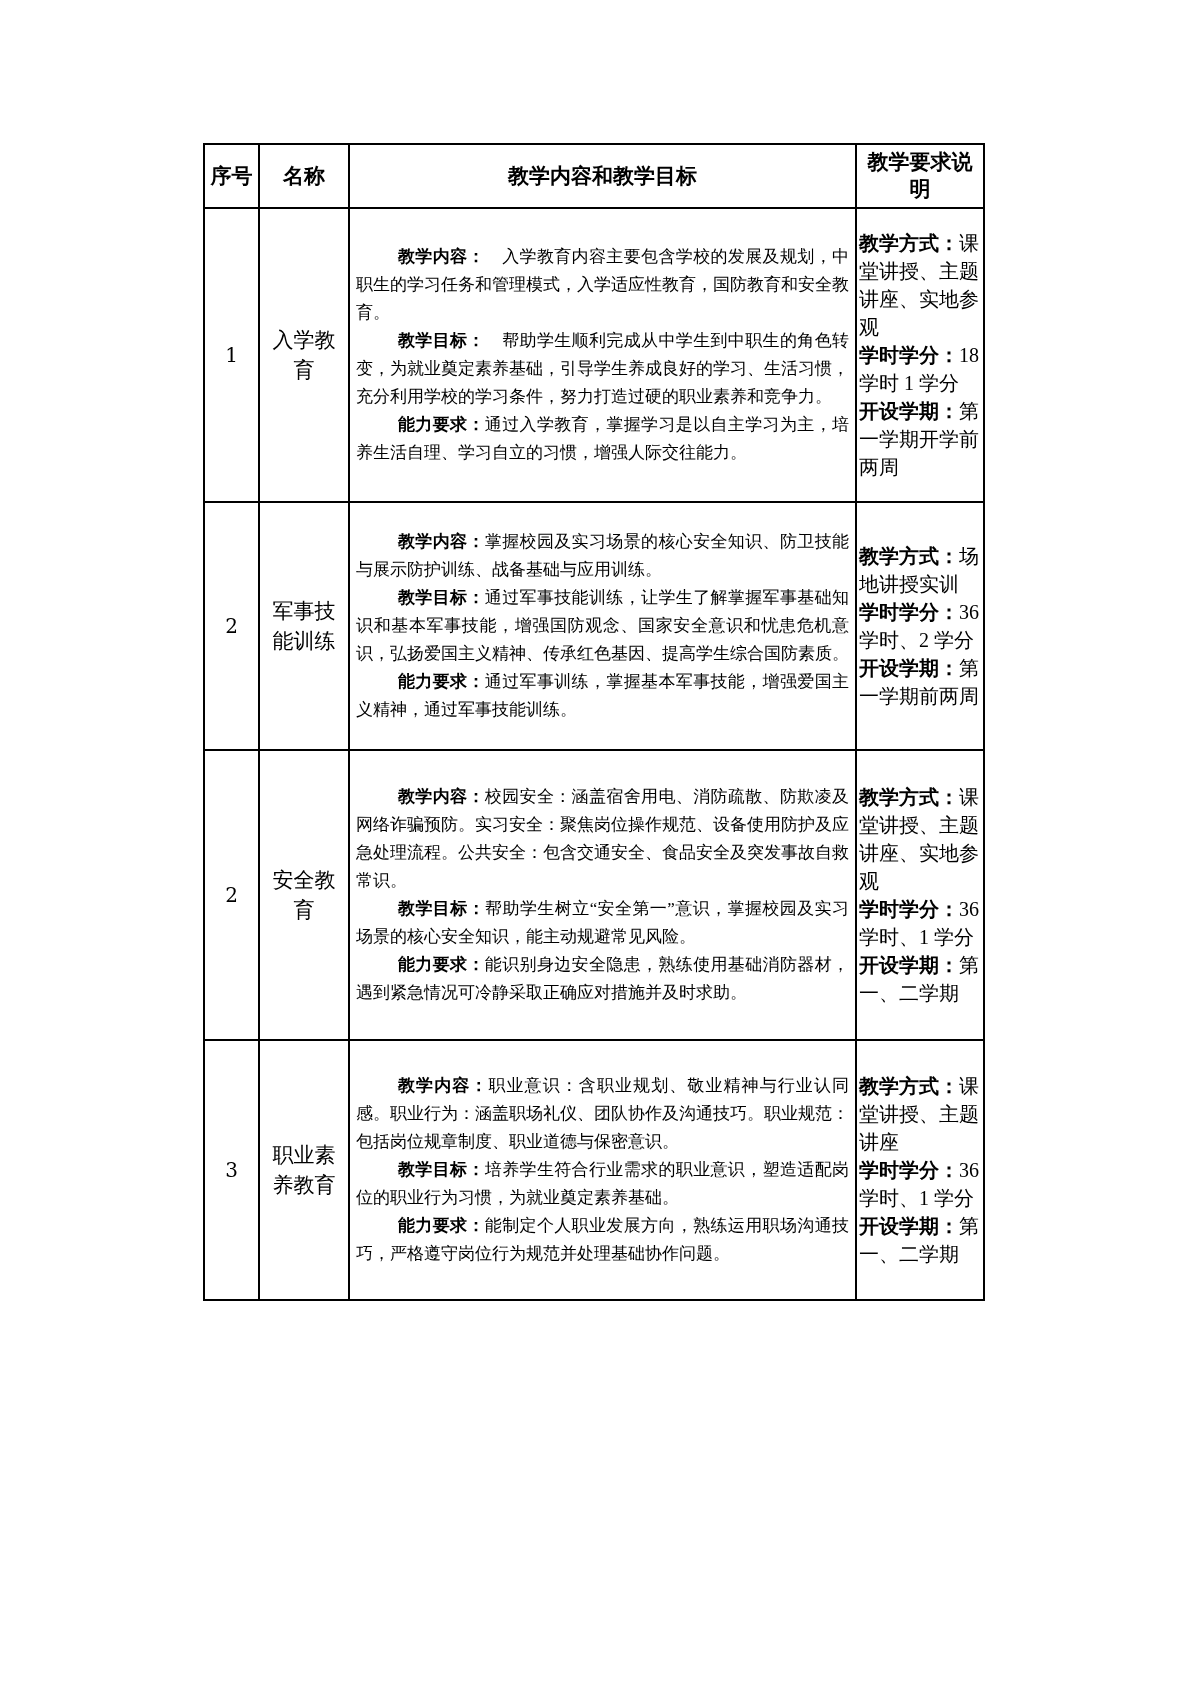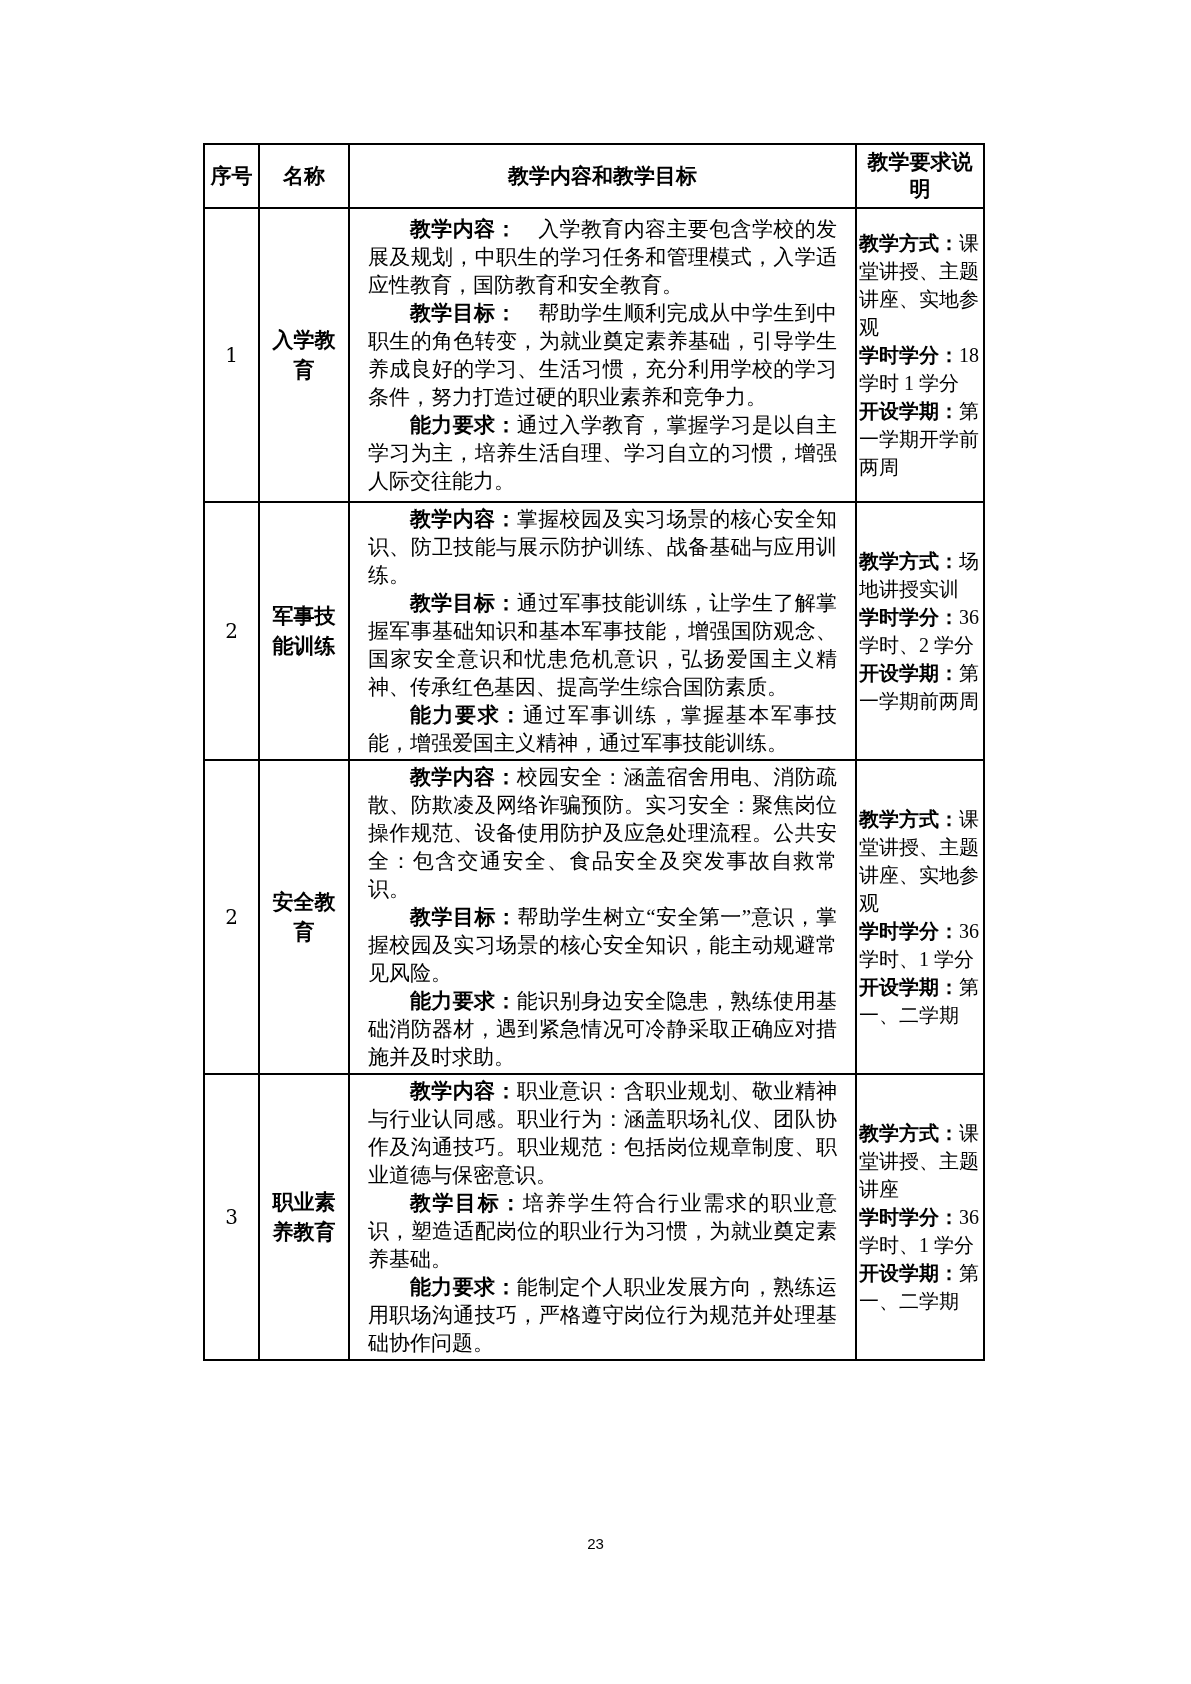--- a/index.html
+++ b/index.html
@@ -38,25 +38,24 @@
   .cell-no{
     text-align:center;
     font-size:20px;
     font-family:"DejaVu Serif",serif;
   }
   .cell-name{
     text-align:center;
     font-size:21px;
     line-height:30px;
     padding:0 8px;
-    font-weight:bold;
   }
   .cell-content{
-    padding:2px 18px;
-    font-size:21px;
+    padding:2px 6px;
+    font-size:17px;
     line-height:28px;
     text-align:justify;
   }
   .cell-req{
     padding:20px 2px;
     font-size:20px;
     line-height:28px;
   }
   .para{margin:0;}
   .para-indent{text-indent:42px;}
@@ -147,15 +146,14 @@
           </td>
           <td class="cell-req">
             <p class="para"><span class="para-label">教学方式：</span><span>课堂讲授、主题讲座</span></p>
             <p class="para"><span class="para-label">学时学分：</span><span>36 学时、1 学分</span></p>
             <p class="para"><span class="para-label">开设学期：</span><span>第一、二学期</span></p>
           </td>
         </tr>
       </tbody>
   </table>
 
-  <div class="page-number">23</div>
 
 </div>
 
 </body></html>

